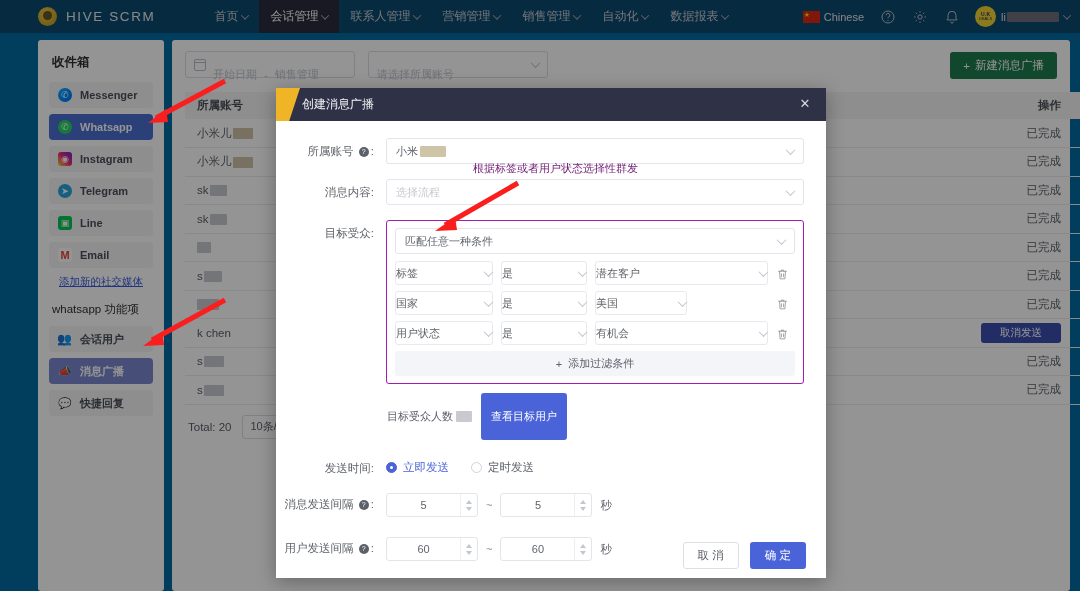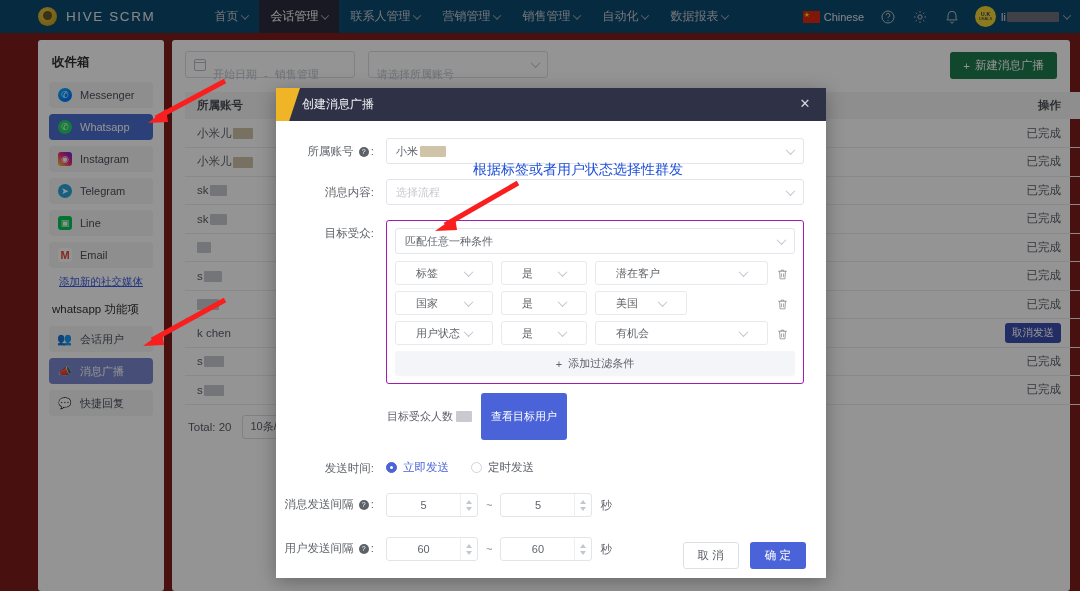--- a/index.html
+++ b/index.html
@@ -66,35 +66,35 @@
     background: #f2d531; display: flex; flex-direction: column;
     align-items: center; justify-content: center; line-height: 1;
   }
   .avatar b { font-size: 5px; color: #1b2a6b; letter-spacing: .2px; }
   .avatar i { font-size: 4px; color: #1b2a6b; font-style: normal; }
   .uname { color: #e3e3e9; font-size: 11px; display: flex; align-items: center; }
   .redact { display: inline-block; background: #c9cacf; border-radius: 1px; vertical-align: middle; }
   .redact-dark { display: inline-block; background: #6f717c; border-radius: 1px; vertical-align: middle; }
 
   
-  .body-wrap { position: absolute; top: 33px; left: 0; width: 1080px; height: 558px; background: #7f1d1d; }
+  .body-wrap { position: absolute; top: 33px; left: 0; width: 1080px; height: 558px; background: #0369a1; }
 
   
   .sidebar {
     position: absolute; left: 38px; top: 7px; width: 126px; height: 551px;
     background: #ffffff; border-radius: 3px; padding: 10px 11px;
   }
   .sb-title { font-size: 12.5px; color: #303133; font-weight: bold; margin: 4px 0 11px 3px; }
   .sb-item {
     display: flex; align-items: center; height: 26px; border-radius: 4px;
     background: #f4f5f7; margin-bottom: 6px; padding-left: 9px; cursor: pointer;
   }
   .sb-item.active { background: #4a6ecf; }
   .sb-item.active .sb-label { color: #ffffff; }
-  .sb-label { font-size: 11px; color: #4b4f57; margin-left: 8px; white-space: nowrap; }
+  .sb-label { font-size: 11px; color: #4b4f57; margin-left: 8px; white-space: nowrap; font-weight: bold; }
   .sbi { width: 14px; height: 14px; border-radius: 3px; flex: none; position: relative;
          display:flex; align-items:center; justify-content:center; font-size: 9px; color:#fff; }
   .sbi-messenger { background: linear-gradient(135deg,#00b2ff,#006aff); border-radius: 50%; }
   .sbi-whatsapp { background: #25d366; border-radius: 50%; }
   .sbi-instagram { background: linear-gradient(45deg,#f9ce34,#ee2a7b,#6228d7); }
   .sbi-telegram { background: #29a4dc; border-radius: 50%; }
   .sbi-line { background: #06c755; }
   .sbi-email { background: #ffffff; color: #ea4335; font-weight: bold; font-size: 11px; }
   .sbi-user { background: transparent; color: #3b6fe0; font-size: 12px; }
   .sbi-broadcast { background: transparent; color: #5570cf; font-size: 11px; }
@@ -137,21 +137,21 @@
     background: #f4f5f7; height: 27px; font-size: 11.5px; color: #4c5057;
     text-align: left; padding-left: 12px; font-weight: bold; white-space: nowrap;
   }
   table.grid td {
     height: 28.5px; font-size: 11.5px; color: #5a5e66; padding-left: 12px;
     border-bottom: 1px solid #ededf0; white-space: nowrap;
   }
   td.op { text-align: right; padding-right: 22px; }
   .cancel-send {
     display: inline-block; background: #3b4fb0; color: #fff; font-size: 10.5px;
-    padding: 3px 7px; border-radius: 3px; cursor: pointer;
+    padding: 3px 19px; border-radius: 3px; cursor: pointer;
   }
   .pager { display: flex; align-items: center; gap: 11px; margin-top: 10px; padding-left: 3px; }
   .pager-total { font-size: 11.5px; color: #5a5e66; }
   .pager-size {
     width: 66px; height: 24px; border: 1px solid #dcdfe6; border-radius: 3px;
     display: flex; align-items: center; justify-content: space-between;
     padding: 0 7px; font-size: 11px; color: #5a5e66; cursor: pointer;
   }
 
   
@@ -193,21 +193,21 @@
     padding: 0 9px; font-size: 11px; color: #5f646c; cursor: pointer;
   }
   .inp .ph2 { color: #c5c8cf; }
 
   
   .aud-box { border: 1px solid #a21caf; border-radius: 3px; padding: 7px 8px 0; }
   .cond-row { display: flex; align-items: center; gap: 8px; margin-bottom: 6px; }
   .mini {
     height: 24px; border: 1px solid #e7e9ed; border-radius: 3px; background: #fff;
     display: flex; align-items: center; justify-content: space-between;
-    padding: 0 20px; font-size: 11px; color: #606469; cursor: pointer;
+    padding: 0 0; font-size: 11px; color: #606469; cursor: pointer;
   }
   .mini.w1 { width: 98px; }
   .mini.w2 { width: 86px; }
   .mini.w3 { width: 173px; }
   .mini.w3s { width: 92px; }
   .trash { width: 13px; height: 13px; color: #707479; cursor: pointer; flex: none; }
   .trash svg { width: 13px; height: 13px; stroke: currentColor; fill: none; stroke-width: 1.2; }
   .add-cond {
     height: 25px; background: #f3f5f8; border-radius: 3px; margin: 4px 0 0;
     display: flex; align-items: center; justify-content: center;
@@ -259,21 +259,21 @@
     border: 1px solid #dcdfe6; background: #fff; color: #5c6069;
     font-size: 11.5px; padding: 5px 14px; border-radius: 3px; cursor: pointer;
   }
   .btn-ok {
     border: none; background: #4a63d8; color: #fff;
     font-size: 11.5px; padding: 6px 15px; border-radius: 3px; cursor: pointer;
   }
 
   
   .anno-text {
-    position: absolute; z-index: 40; color: #1d4ed8; font-size: 14px;
+    position: absolute; z-index: 40; color: #701a75; font-size: 11px;
     white-space: nowrap; font-weight: normal;
   }
   .arrow { position: absolute; z-index: 40; }
 </style>
 </head>
 <body>
 
 <div id="app">
 
   <div class="topnav">

